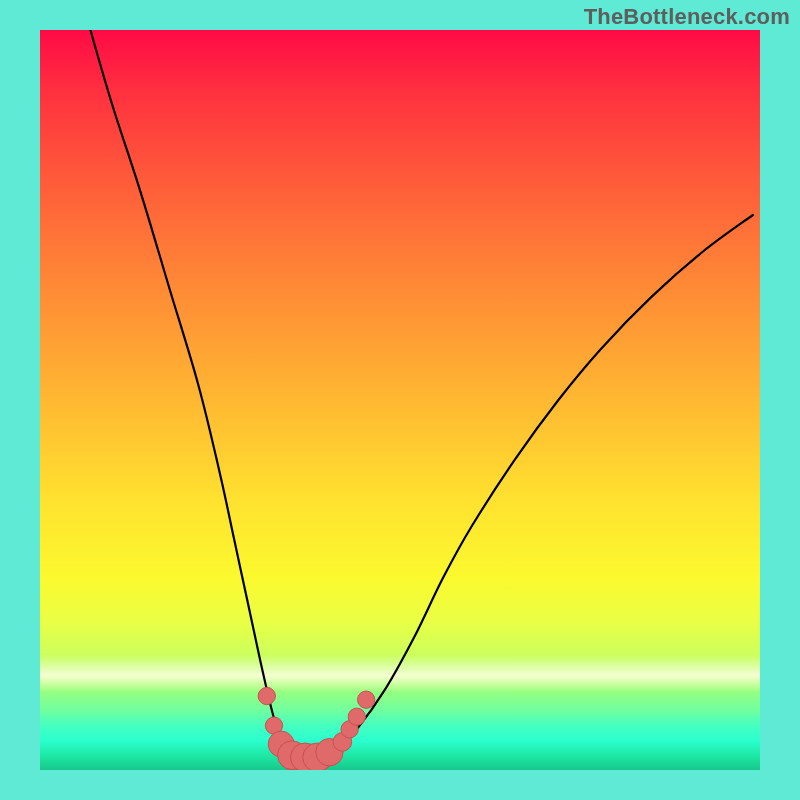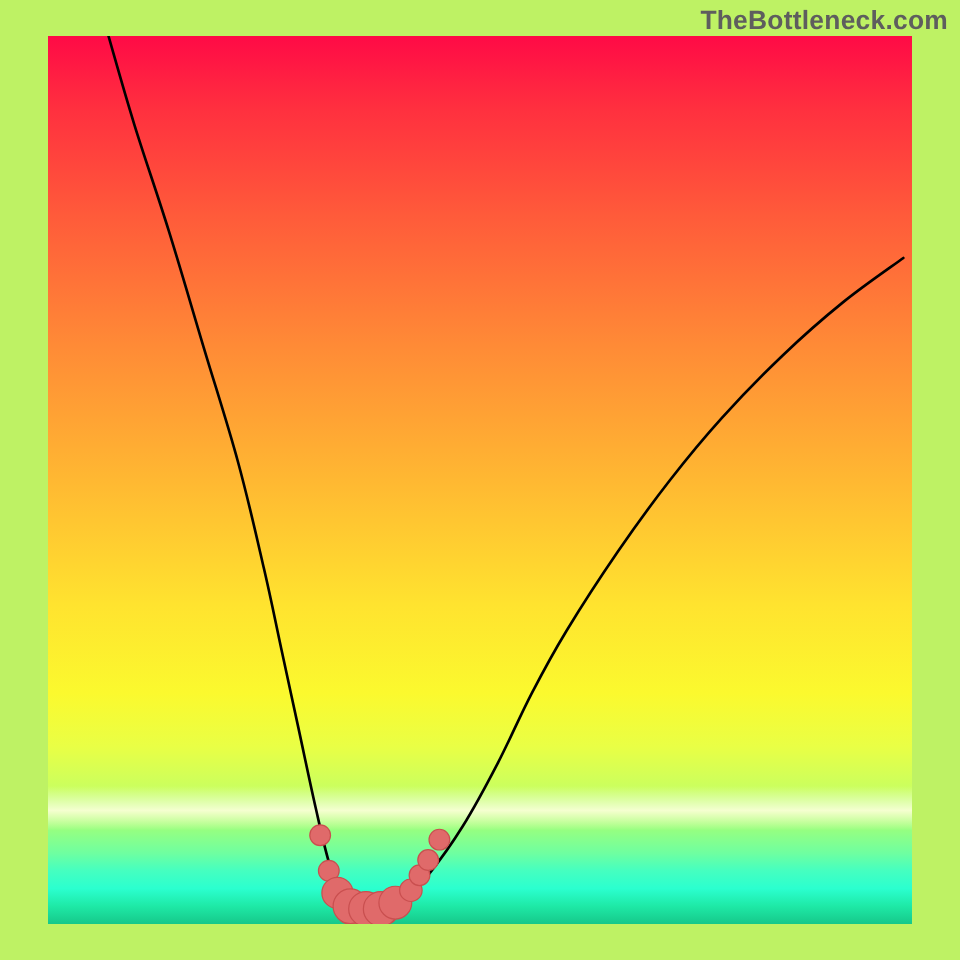--- a/index.html
+++ b/index.html
@@ -8,21 +8,21 @@
     width: 800px;
     height: 800px;
     overflow: hidden;
     background: #000;
     font-family: Arial, Helvetica, sans-serif;
   }
   .stage {
     position: relative;
     width: 800px;
     height: 800px;
-    background: #bef264;
+    background: #5eead4;
   }
   .plot-area {
     position: absolute;
     left: 40px;
     top: 30px;
     width: 720px;
     height: 740px;
     overflow: hidden;
   }
   .gradient-bg {

